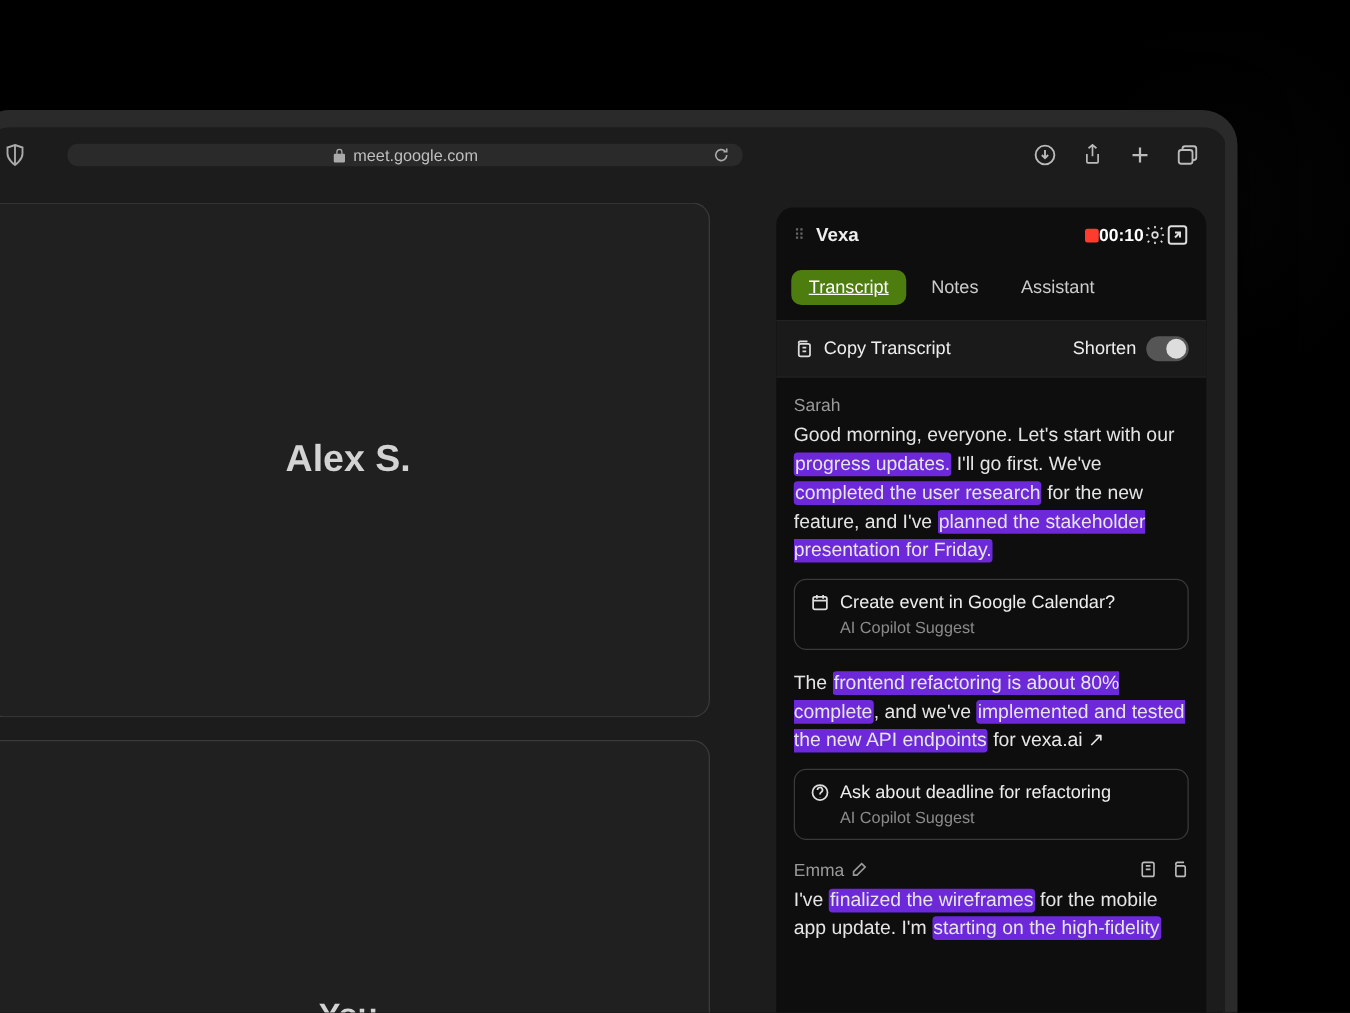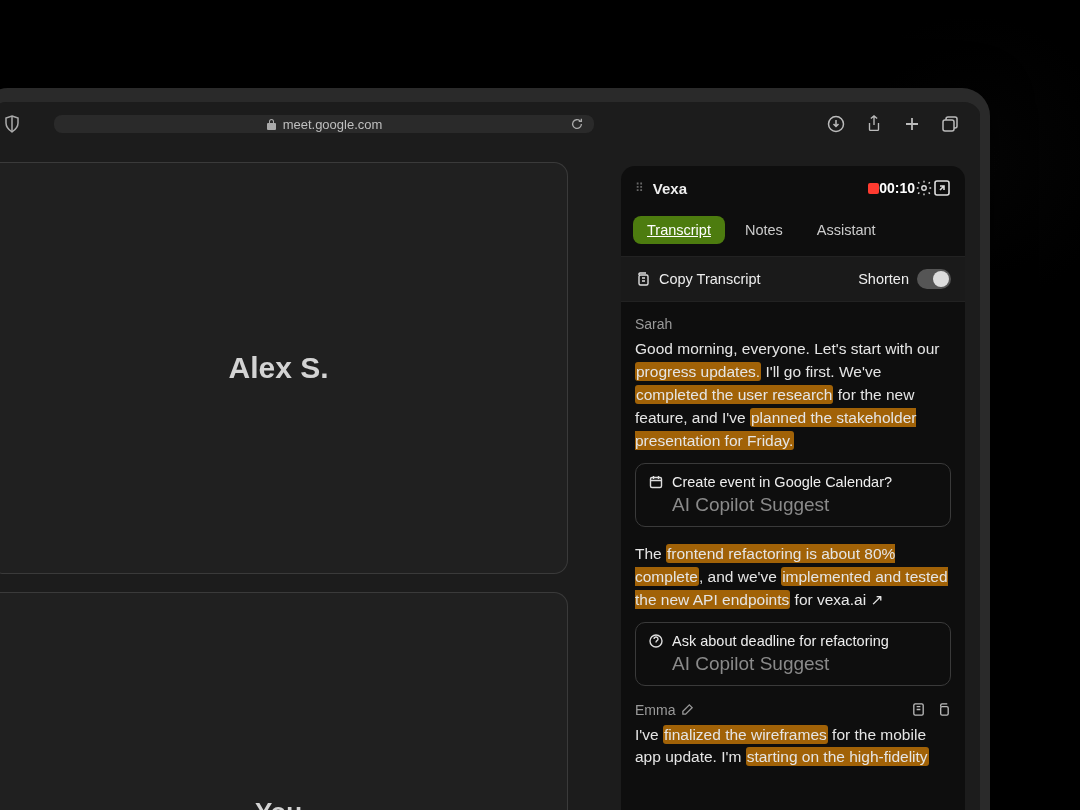--- a/index.html
+++ b/index.html
@@ -148,30 +148,30 @@
   .transcript {
     padding: 14px 14px 0 14px;
     overflow-y:auto;
     flex:1;
     display:flex;flex-direction:column;gap:16px;
   }
   .entry .speaker { color:#9a9a9a; font-size:14px; margin-bottom:6px; display:flex;align-items:center;gap:6px;}
   .entry .speaker .edit-icon{width:14px;height:14px;color:#888;}
   .entry .actions-inline{margin-left:auto;display:flex;gap:10px;color:#aaa;}
   .entry .text { font-size:15.5px; line-height:1.48; color:#e5e5e5;}
-  .hl { background:#a16207; border-radius:3px; padding:1px 1px;}
+  .hl { background:#6d28d9; border-radius:3px; padding:1px 1px;}
   .link { color:#e8e8e8;}
   .suggest-card {
     margin-top:10px;
     border:1px solid #3a3a3a;
     border-radius:10px;
     padding:10px 12px;
   }
   .suggest-card .row1{display:flex;align-items:center;gap:8px;font-size:14.5px;color:#eee;}
-  .suggest-card .row2{font-size:19px;color:#8a8a8a;margin-top:4px;margin-left:24px;}
+  .suggest-card .row2{font-size:13px;color:#8a8a8a;margin-top:4px;margin-left:24px;}
   svg { display:block; }
 </style>
 </head>
 <body>
 
 <div class="bg-pattern"></div>
 
 <div class="laptop">
   <div class="screen">
 

